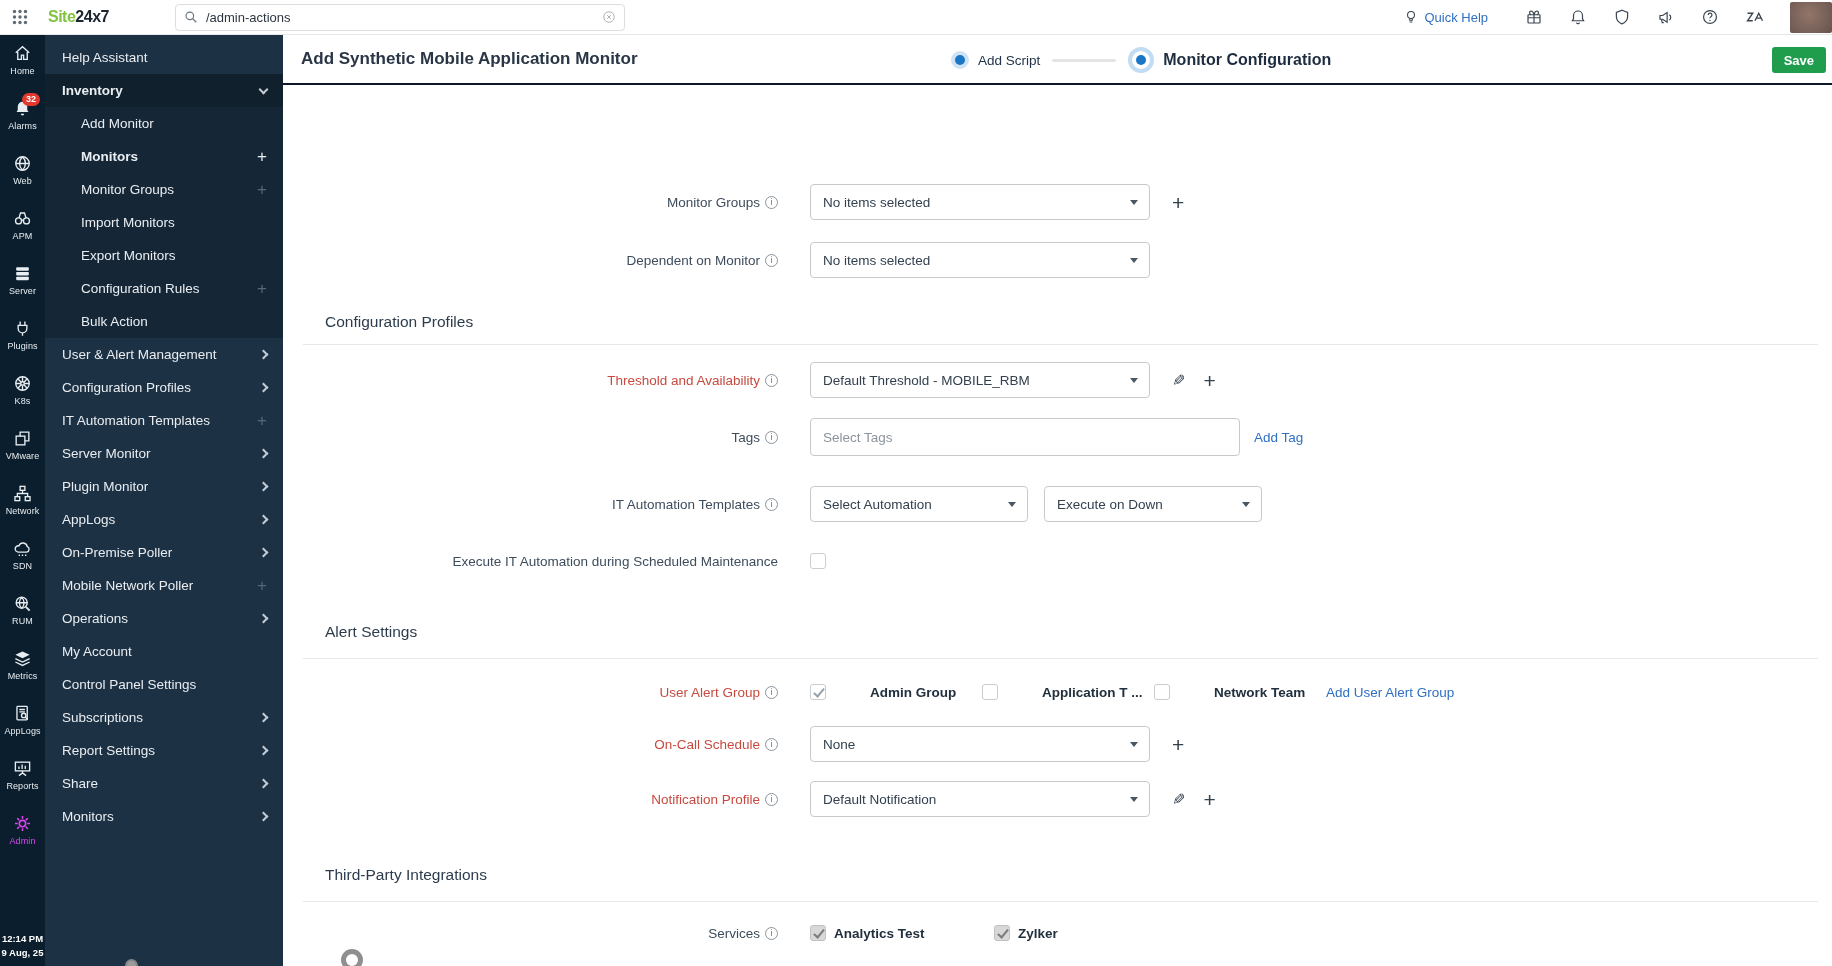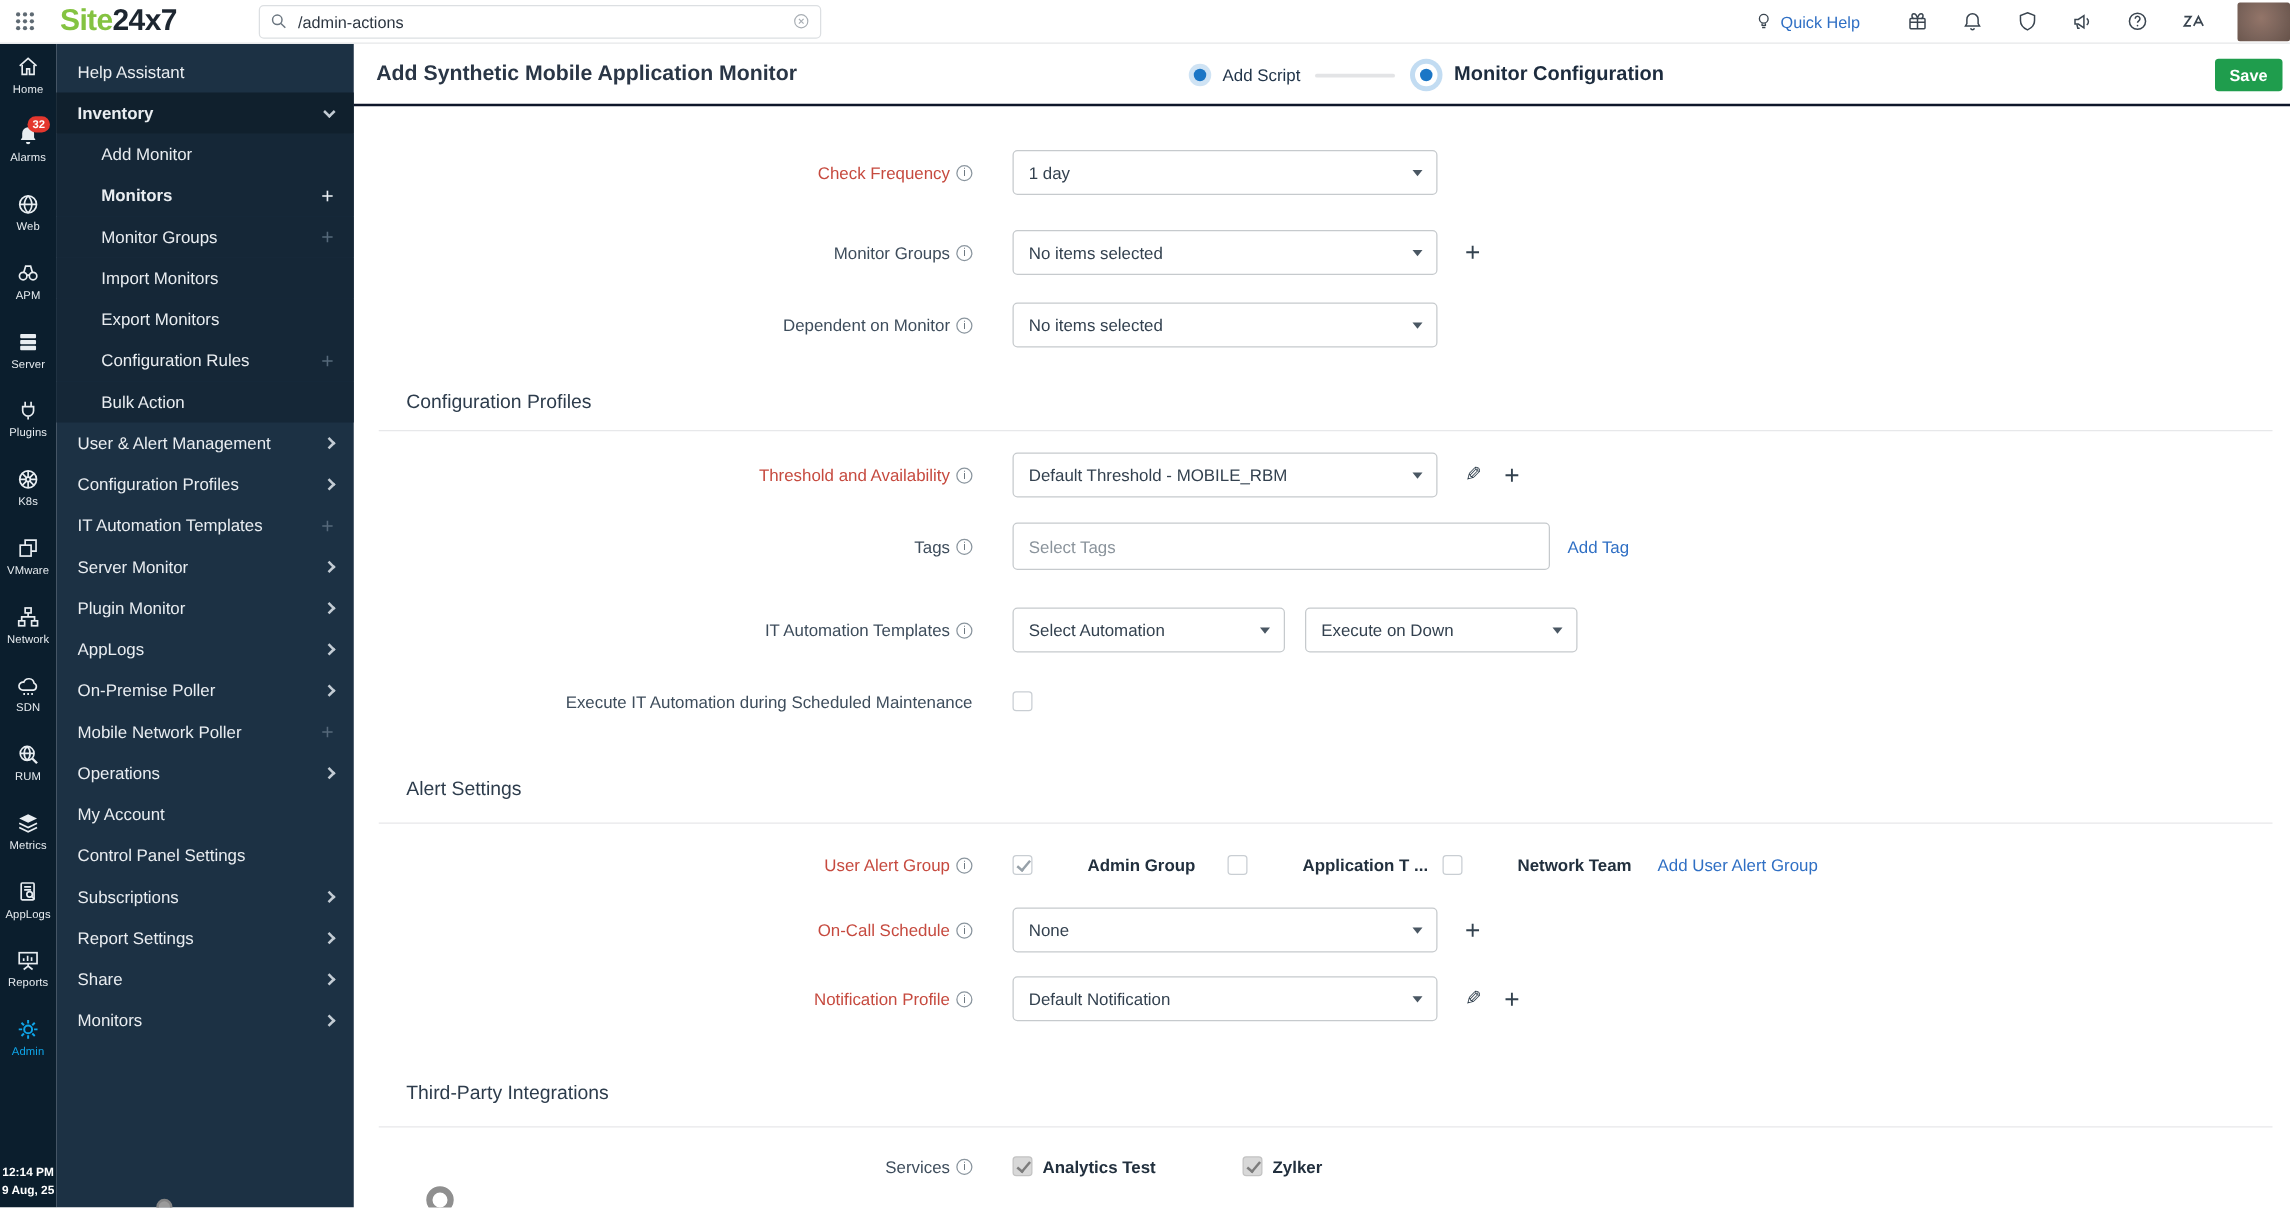--- a/index.html
+++ b/index.html
@@ -7,21 +7,21 @@
   body {
     width:1832px; height:966px; overflow:hidden; position:relative;
     font-family:"Liberation Sans", sans-serif; background:#fff; color:#333;
   }
   svg { display:block; }
 
   
   .topbar { height:35px; display:flex; align-items:center; padding-left:12px;
             border-bottom:1px solid #e6e7e9; background:#fff; position:relative; z-index:5; }
   .waffle { color:#5f6a73; cursor:pointer; }
-  .logo { margin-left:20px; font-size:24px; font-weight:700; letter-spacing:-0.5px; white-space:nowrap; }
+  .logo { margin-left:20px; font-size:16px; font-weight:700; letter-spacing:-0.5px; white-space:nowrap; }
   .logo .g { color:#84c341; } .logo .d { color:#1d2630; }
   .searchbox { margin-left:66px; width:450px; height:27px; border:1px solid #dcdfe2; border-radius:4px;
                display:flex; align-items:center; padding:0 8px; background:#fff; }
   .searchbox input { border:none; outline:none; flex:1; font-size:13px; color:#2c3540; margin-left:6px;
                      font-family:"Liberation Sans", sans-serif; background:transparent; }
   .clear-ic { color:#a7adb3; }
   .top-right { margin-left:auto; display:flex; align-items:center; padding-right:0; }
   .qhelp { display:flex; align-items:center; color:#2f6fc4; font-size:13px; margin-right:24px; cursor:pointer; }
   .qhelp .bulb { color:#3a4550; margin-right:5px; }
   .tb-ic { color:#3a4550; margin:0 13px; cursor:pointer; }
@@ -30,21 +30,21 @@
             filter:blur(0.4px); }
 
   
   .shell { display:flex; height:931px; }
 
   
   .rail { width:45px; background:#0b1e2d; display:flex; flex-direction:column; align-items:center;
           padding-top:8px; flex:none; }
   .rail-item { height:55px; display:flex; flex-direction:column; align-items:center; justify-content:flex-start;
                color:#e8edf1; cursor:pointer; width:100%; }
-  .rail-item.active { color:#0ea5e9; }
+  .rail-item.active { color:#d946ef; }
   .rail-icon { position:relative; height:20px; display:flex; align-items:center; }
   .rail-label { font-size:9px; margin-top:3px; letter-spacing:0.1px; }
   .rail-badge { position:absolute; top:-5px; left:9px; background:#e4372e; color:#fff; font-size:9px;
                 font-weight:700; border-radius:7px; padding:1px 4px; line-height:1.2; }
   .rail-time { margin-top:auto; padding-bottom:6px; color:#fff; font-size:9.5px; font-weight:700;
                text-align:center; line-height:1.5; }
 
   
   .menu { width:238px; background:#1c3144; flex:none; padding-top:6px; position:relative; }
   .menu-item { height:33px; display:flex; align-items:center; padding:0 16px 0 17px; color:#e9edf1;
@@ -491,31 +491,20 @@
               </i>
             </span>
           <span class="step-label active">Monitor Configuration</span>
         </span>
       </div>
       <button class="save-btn">Save</button>
     </div>
 
     <div class="content">
 
-      <div class="frow" id="row-checkfreq">
-        <div class="flabel req">
-          <span class="lt">Check Frequency</span><i class="info">i</i>
-        </div>
-        <div class="fctrl">
-          <div class="sel">
-            <span>1 day</span>
-              <span class="caret"></span>
-          </div>
-        </div>
-      </div>
 
       <div class="frow" id="row-mongroups">
         <div class="flabel">
           <span>Monitor Groups</span><i class="info">i</i>
         </div>
         <div class="fctrl">
           <div class="sel">
             <span>No items selected</span>
               <span class="caret"></span>
           </div>

